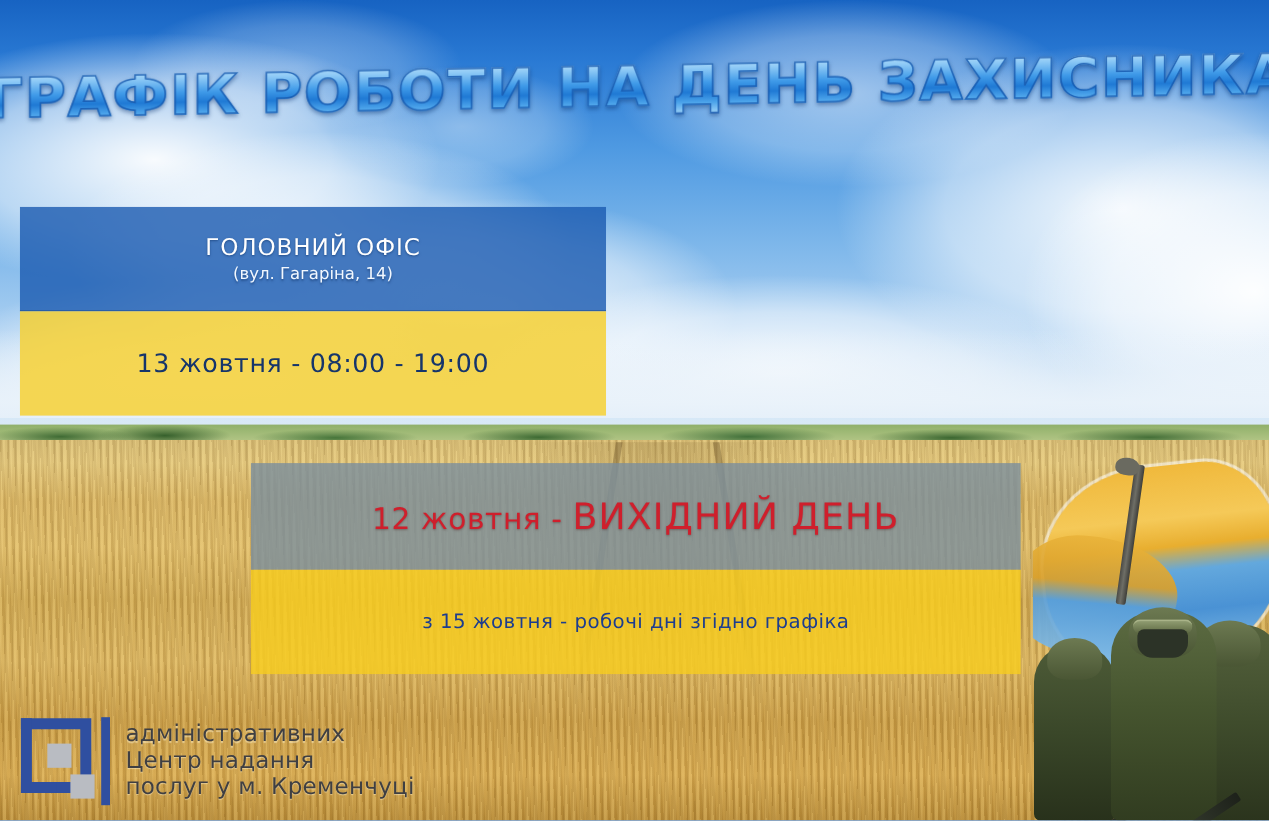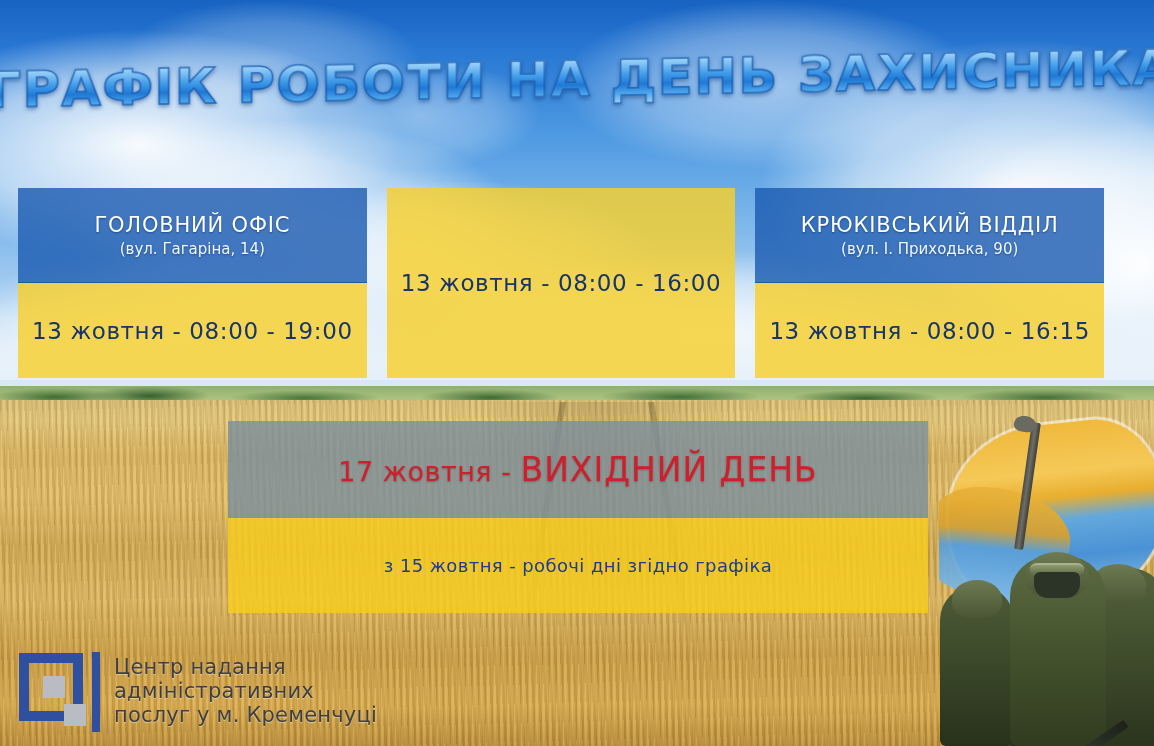--- a/index.html
+++ b/index.html
@@ -403,40 +403,28 @@
       <div class="card-head">
         <div class="card-title">ГОЛОВНИЙ ОФІС</div>
         <div class="card-addr">(вул. Гагаріна, 14)</div>
       </div>
       <div class="card-body">
         <div class="card-hours">13 жовтня - 08:00 - 19:00</div>
       </div>
     </div>
 
     <div class="card">
-      <div class="card-body">
-        <div class="card-hours">13 жовтня - 08:00 - 16:00</div>
-      </div>
-    </div>
-
-    <div class="card">
-      <div class="card-head">
-        <div class="card-title">КРЮКІВСЬКИЙ ВІДДІЛ</div>
-        <div class="card-addr">(вул. І. Приходька, 90)</div>
-      </div>
-      <div class="card-body">
-        <div class="card-hours">13 жовтня - 08:00 - 16:15</div>
-      </div>
-    </div>
+    </div>
+
 
   </div>
 
   <div class="banner">
     <div class="banner-top">
-      <div class="banner-line1"><span>17 жовтня - </span><span class="big">ВИХІДНИЙ ДЕНЬ</span></div>
+      <div class="banner-line1"><span>12 жовтня - </span><span class="big">ВИХІДНИЙ ДЕНЬ</span></div>
     </div>
     <div class="banner-bottom">
       <div class="banner-line2">з 15 жовтня - робочі дні згідно графіка</div>
     </div>
   </div>
 
   <div class="art">
     <div class="flag-wave"></div>
     <div class="flag-wave2"></div>
     <div class="pole"></div>
@@ -461,19 +449,19 @@
         <path d="M8 12 V70 H30" fill="none" stroke="#2f4fa0" stroke-width="10" stroke-linecap="square"></path>
 
         <rect x="27" y="30" width="22" height="22" fill="#b9bcc2"></rect>
 
         <rect x="48" y="58" width="22" height="22" fill="#b9bcc2"></rect>
 
         <rect x="76" y="6" width="8" height="80" fill="#2f4fa0"></rect>
       </svg>
     </div>
     <div class="footer-text">
+      <div>адміністративних</div>
       <div>Центр надання</div>
-      <div>адміністративних</div>
       <div>послуг у м. Кременчуці</div>
     </div>
   </div>
 
 </div>
 
 </body></html>

